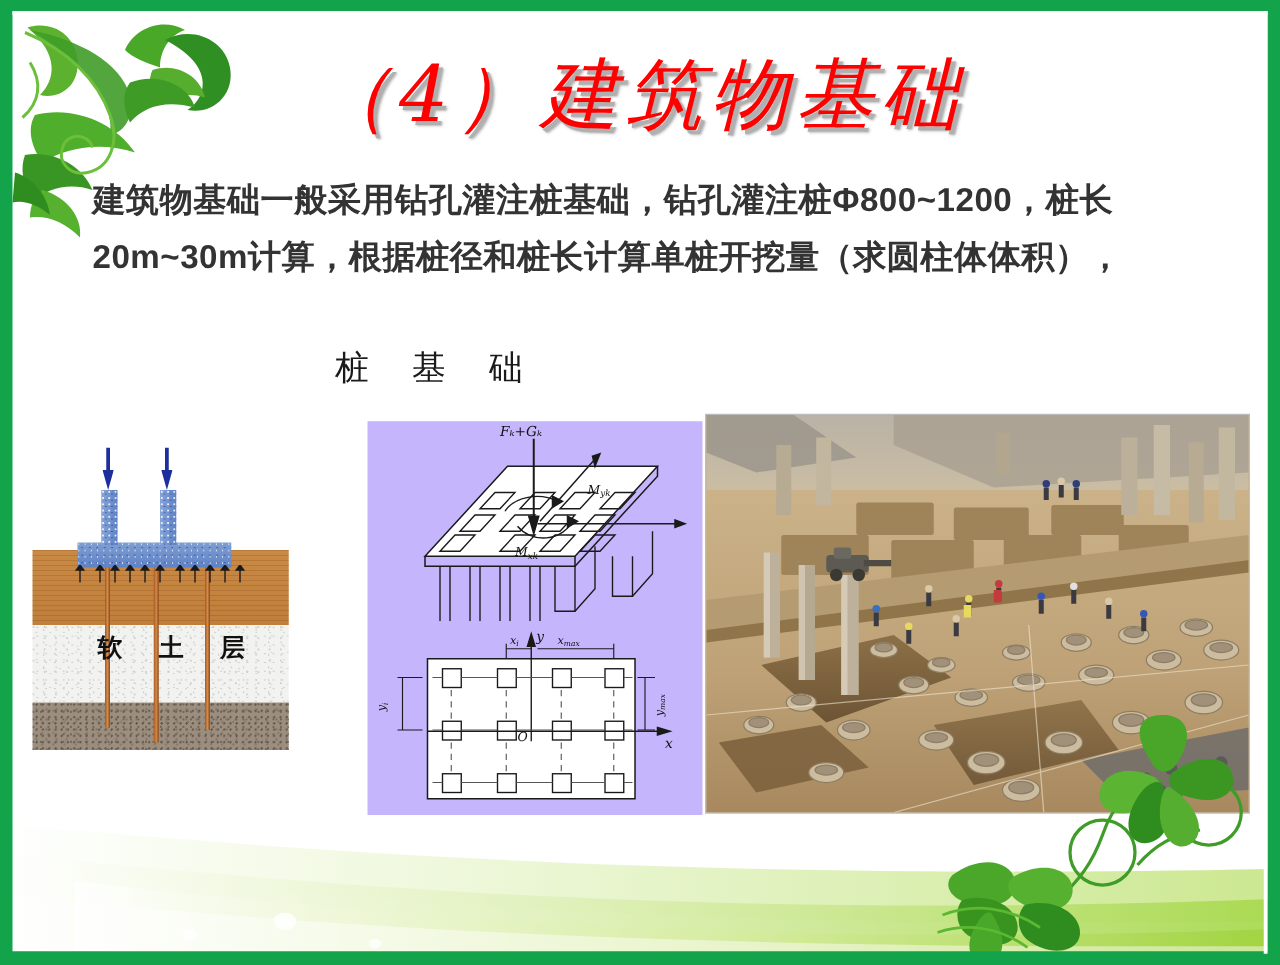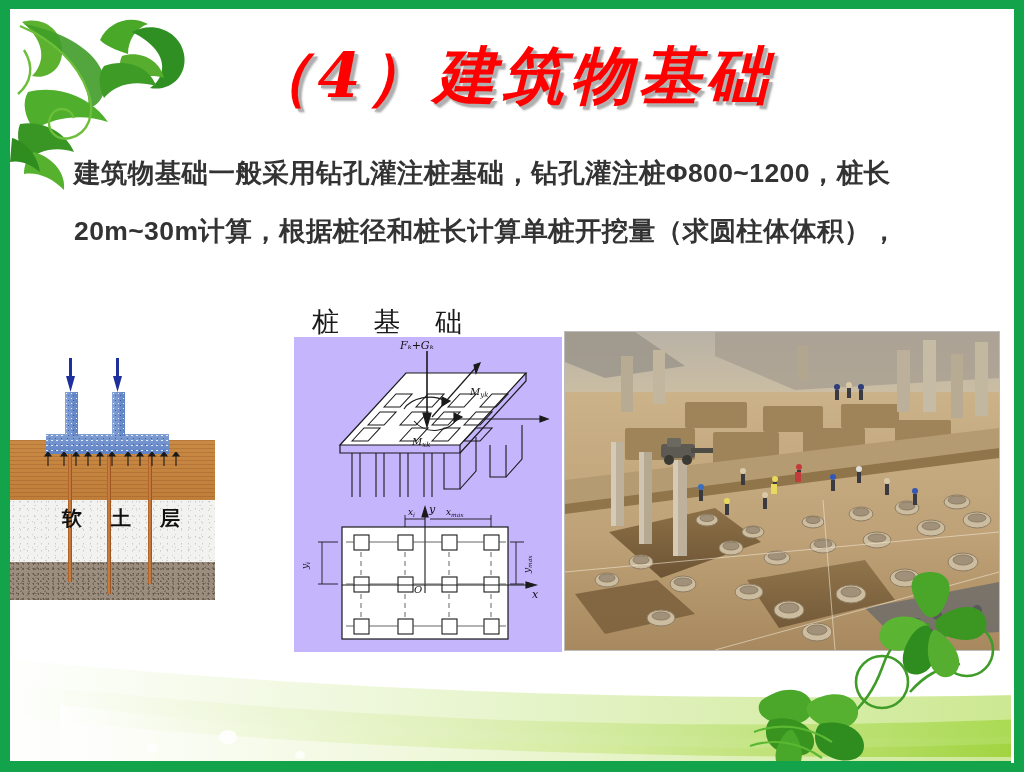--- a/index.html
+++ b/index.html
@@ -22,43 +22,43 @@
   .waves{position:absolute;left:0;bottom:0;width:1024px;height:185px;z-index:5;pointer-events:none;}
 
   
   .leaf-tl{position:absolute;left:4px;top:6px;width:210px;height:190px;z-index:30;}
   .leaf-br{position:absolute;right:0px;bottom:0px;width:300px;height:200px;z-index:30;}
 
   
   .title{
     position:absolute;left:0;top:34px;width:1024px;text-align:center;
     font-family:"DejaVu Serif","Liberation Serif",serif;
-    font-size:62px;font-weight:bold;font-style:italic;
+    font-size:62px;font-weight:normal;font-style:italic;
     color:#ff0000;letter-spacing:6px;
     text-shadow:3px 3px 0 #b0b0b0, 4px 4px 2px rgba(120,120,120,.55);
     z-index:20;white-space:nowrap;
   }
 
   
   .para{
     position:absolute;left:74px;top:138px;width:880px;
     font-size:26.5px;font-weight:bold;color:#333333;
     line-height:45px;letter-spacing:0.4px;z-index:20;
   }
-  .para div{white-space:nowrap;margin-top:13px;}
+  .para div{white-space:nowrap;}
 
   
   .subcap{
-    position:absolute;left:268px;top:304px;
+    position:absolute;left:268px;top:276px;
     font-family:"DejaVu Serif","Liberation Serif",serif;
-    font-size:27px;color:#1a1a1a;letter-spacing:13px;z-index:20;margin-left:44px;
+    font-size:27px;color:#1a1a1a;letter-spacing:13px;z-index:20;
   }
 
   
-  .fig-left{position:absolute;left:10px;top:392px;width:205px;height:208px;z-index:15;}
+  .fig-left{position:absolute;left:26px;top:392px;width:205px;height:208px;z-index:15;}
   .soil-top{position:absolute;left:0;top:48px;width:205px;height:60px;
     background:
       repeating-linear-gradient(to bottom, rgba(120,60,20,.22) 0 1px, rgba(255,255,255,0) 1px 4px),
       linear-gradient(to bottom,#c98a45,#bf7f3b);
   }
   .soil-mid{position:absolute;left:0;top:108px;width:205px;height:62px;
     background:#f2f2f0;}
   .soil-mid:after{content:"";position:absolute;inset:0;
     background-image:
       radial-gradient(circle at 8% 18%, #c9c9c5 0.6px, transparent 0.7px),

